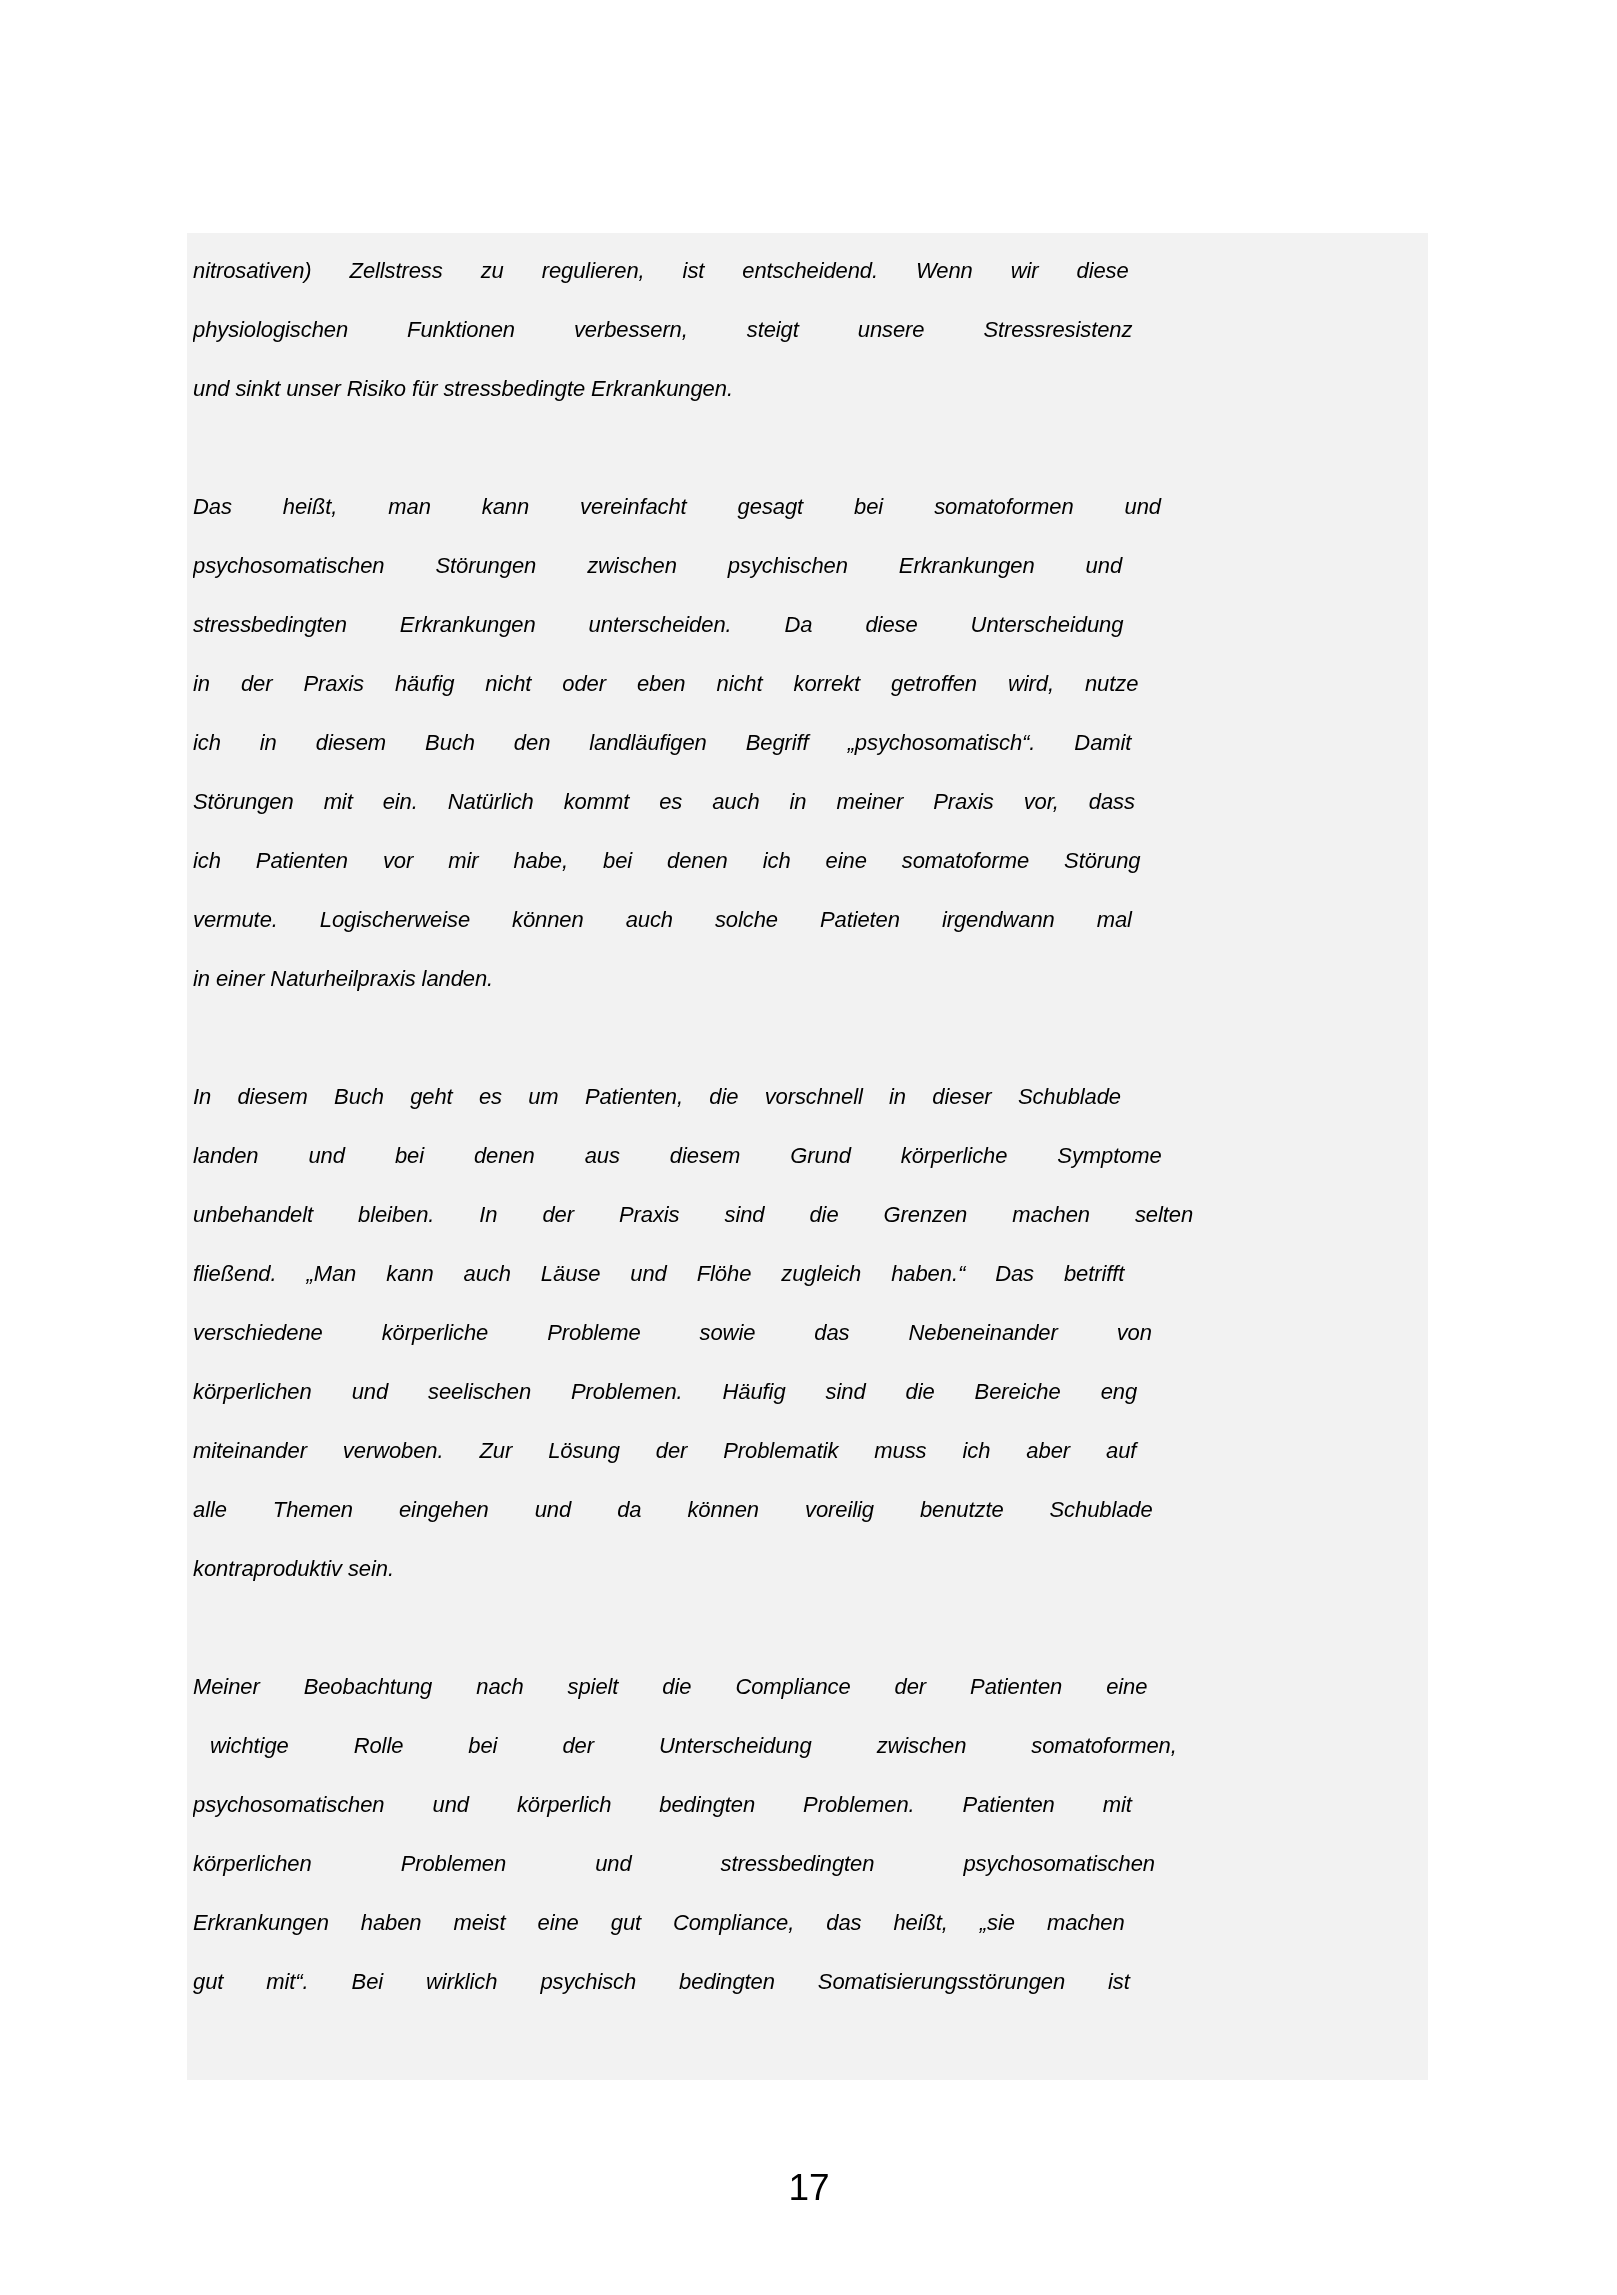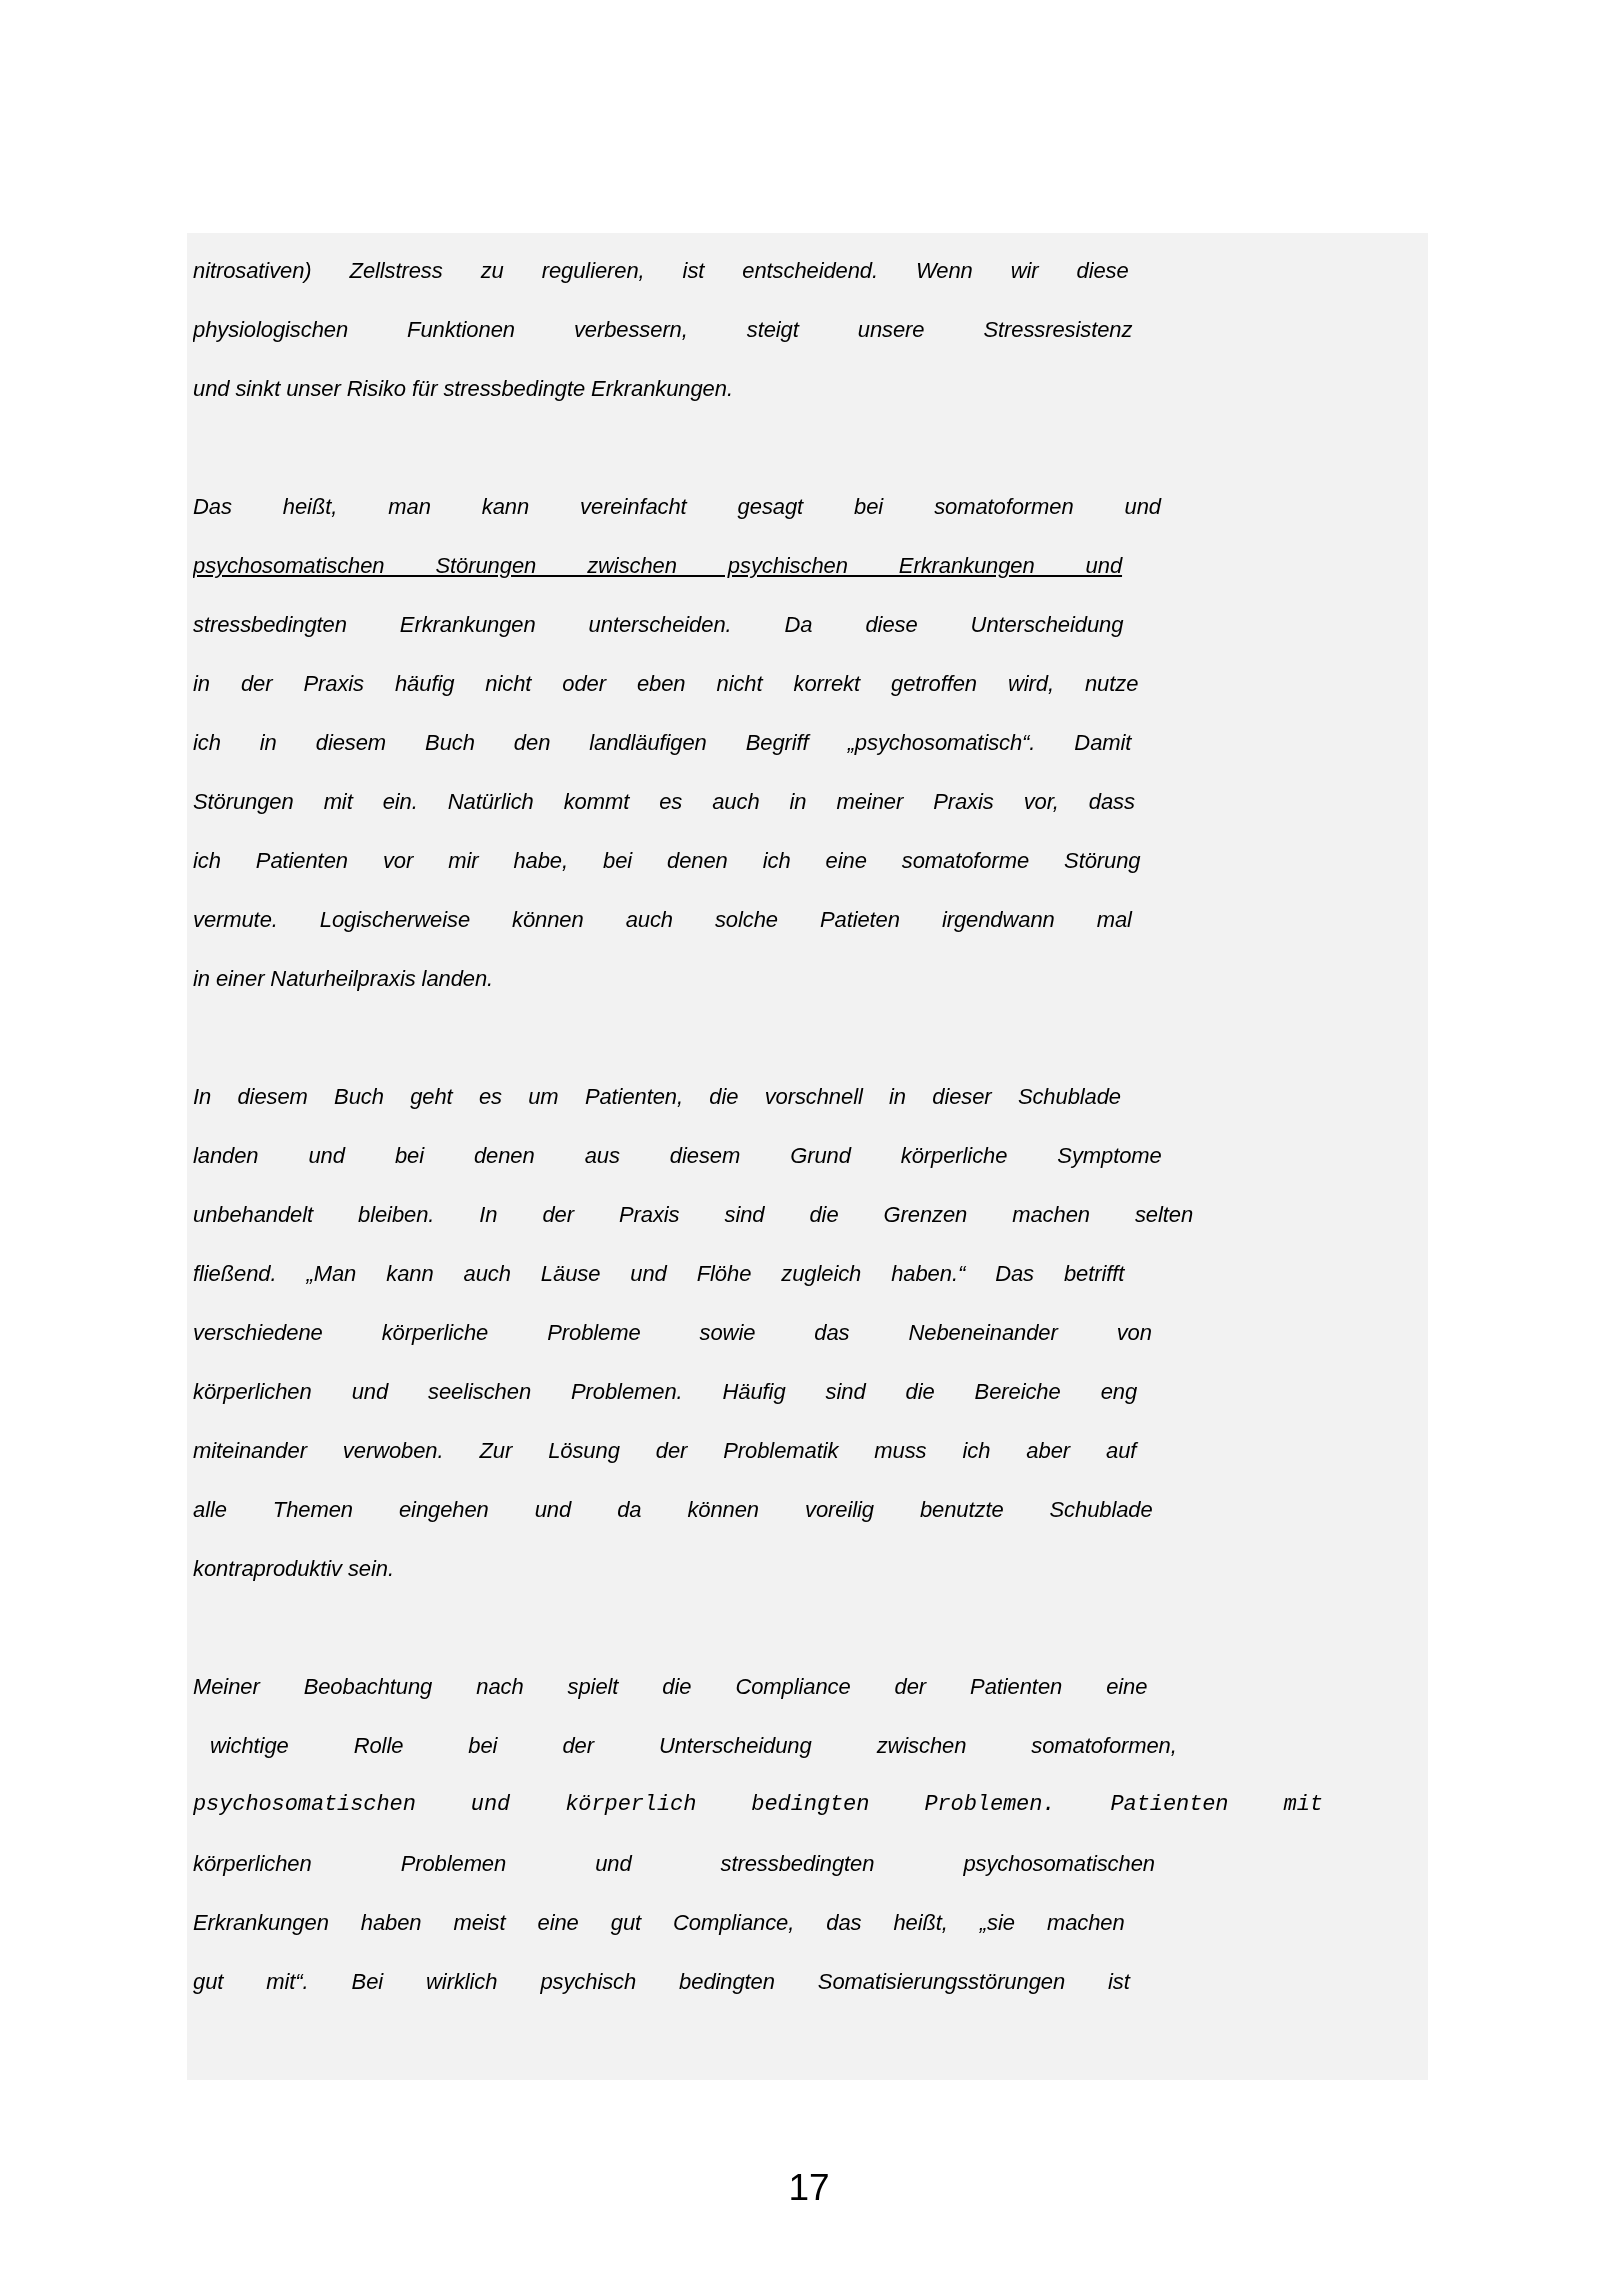--- a/index.html
+++ b/index.html
@@ -70,21 +70,21 @@
 
 <div class="text-block">
   <div class="para">
     <span class="line" style="display: block; width: auto; word-spacing: 32px; text-align: left; text-align-last: left;">nitrosativen) Zellstress zu regulieren, ist entscheidend. Wenn wir diese</span>
     <span class="line" style="display: block; width: auto; word-spacing: 53px; text-align: left; text-align-last: left;">physiologischen Funktionen verbessern, steigt unsere Stressresistenz</span>
     <span class="line last" style="display: block;">und sinkt unser Risiko für stressbedingte Erkrankungen.</span>
   </div>
 
   <div class="para">
     <span class="line" style="display: block; width: auto; word-spacing: 45px; text-align: left; text-align-last: left;">Das heißt, man kann vereinfacht gesagt bei somatoformen und</span>
-    <span class="line" style="display: block; width: auto; word-spacing: 45px; text-align: center; text-align-last: left; text-decoration: underline;">psychosomatischen Störungen zwischen psychischen Erkrankungen und</span>
+    <span class="line" style="display: block; width: auto; word-spacing: 45px; text-align: center; text-align-last: left;">psychosomatischen Störungen zwischen psychischen Erkrankungen und</span>
     <span class="line" style="display: block; width: auto; word-spacing: 47px; text-align: left; text-align-last: left;">stressbedingten Erkrankungen unterscheiden. Da diese Unterscheidung</span>
     <span class="line" style="display: block; width: auto; word-spacing: 25px; text-align: right; text-align-last: left;">in der Praxis häufig nicht oder eben nicht korrekt getroffen wird, nutze</span>
     <span class="line" style="display: block; width: auto; word-spacing: 33px; text-align: left; text-align-last: left;">ich in diesem Buch den landläufigen Begriff „psychosomatisch“. Damit</span>
     <span class="line" style="display: block; width: auto; word-spacing: 24px; text-align: left; text-align-last: left;">Störungen mit ein. Natürlich kommt es auch in meiner Praxis vor, dass</span>
     <span class="line" style="display: block; width: auto; word-spacing: 29px; text-align: left; text-align-last: left;">ich Patienten vor mir habe, bei denen ich eine somatoforme Störung</span>
     <span class="line" style="display: block; width: auto; word-spacing: 36px; text-align: left; text-align-last: left;">vermute. Logischerweise können auch solche Patieten irgendwann mal</span>
     <span class="line last" style="display: block; text-align: center;">in einer Naturheilpraxis landen.</span>
   </div>
 
   <div class="para">
@@ -95,21 +95,21 @@
     <span class="line" style="display: block; width: auto; word-spacing: 53px; text-align: left; text-align-last: left;">verschiedene körperliche Probleme sowie das Nebeneinander von</span>
     <span class="line" style="display: block; width: auto; word-spacing: 34px; text-align: left; text-align-last: left;">körperlichen und seelischen Problemen. Häufig sind die Bereiche eng</span>
     <span class="line" style="display: block; width: auto; word-spacing: 30px; text-align: left; text-align-last: left;">miteinander verwoben. Zur Lösung der Problematik muss ich aber auf</span>
     <span class="line" style="display: block; width: auto; word-spacing: 40px; text-align: left; text-align-last: left;">alle Themen eingehen und da können voreilig benutzte Schublade</span>
     <span class="line last" style="display: block;">kontraproduktiv sein.</span>
   </div>
 
   <div class="para">
     <span class="line" style="display: block; width: auto; word-spacing: 38px; text-align: left; text-align-last: left;">Meiner Beobachtung nach spielt die Compliance der Patienten eine</span>
     <span class="line" style="display: block; width: auto; word-spacing: 59px; text-align: left; text-align-last: left; margin-left: 17px;">wichtige Rolle bei der Unterscheidung zwischen somatoformen,</span>
-    <span class="line" style="display: block; width: auto; word-spacing: 42px; text-align: left; text-align-last: left; font-family: Liberation Mono, monospace;">psychosomatischen und körperlich bedingten Problemen. Patienten mit</span>
+    <span class="line" style="display: block; width: auto; word-spacing: 42px; text-align: left; text-align-last: left;">psychosomatischen und körperlich bedingten Problemen. Patienten mit</span>
     <span class="line" style="display: block; width: auto; word-spacing: 83px; text-align: left; text-align-last: left;">körperlichen Problemen und stressbedingten psychosomatischen</span>
     <span class="line" style="display: block; width: auto; word-spacing: 26px; text-align: left; text-align-last: left;">Erkrankungen haben meist eine gut Compliance, das heißt, „sie machen</span>
     <span class="line" style="display: block; width: auto; word-spacing: 37px; text-align: left; text-align-last: left;">gut mit“. Bei wirklich psychisch bedingten Somatisierungsstörungen ist</span>
   </div>
 </div>
 
 <div class="page-number">17</div>
 
 
 </body></html>

